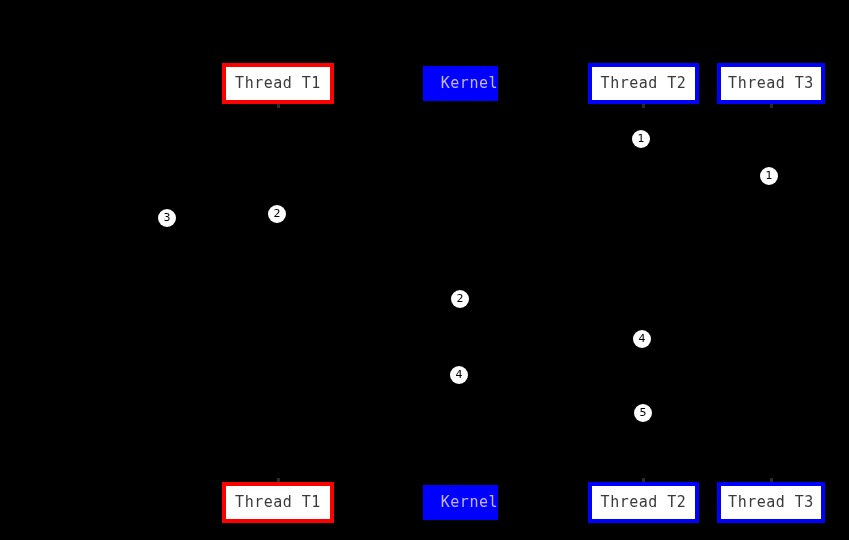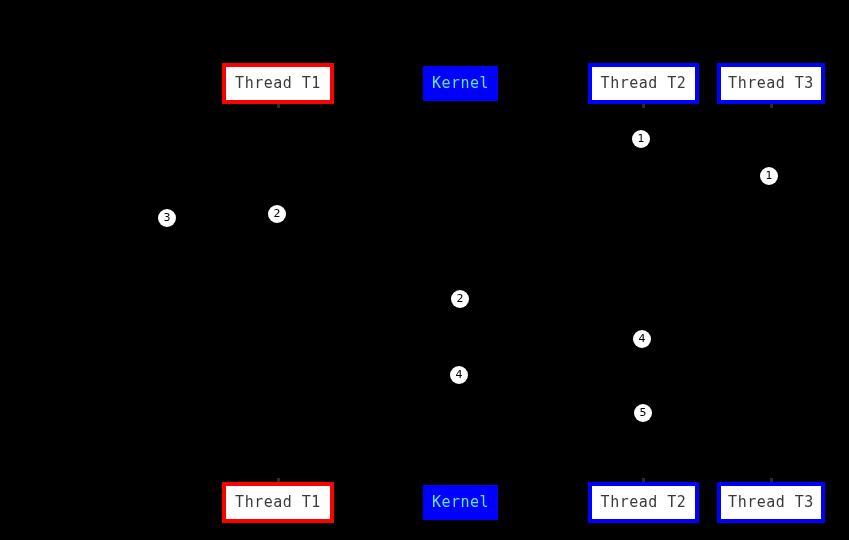--- a/index.html
+++ b/index.html
@@ -35,22 +35,23 @@
     white-space: nowrap;
   }
   .participant.thread {
     background: #ffffff;
     color: #3a3a3a;
     border-style: solid;
     border-width: 4px;
   }
   .participant.kernel {
     background: #0000ff;
-    color: #5eead4;
+    color: #c4b5fd;
     border: 0;
+    justify-content: flex-end;
   }
 
   
   .lifeline {
     position: absolute;
     width: 1px;
     background: #000000;
   }
   .lifeline-tick {
     position: absolute;

